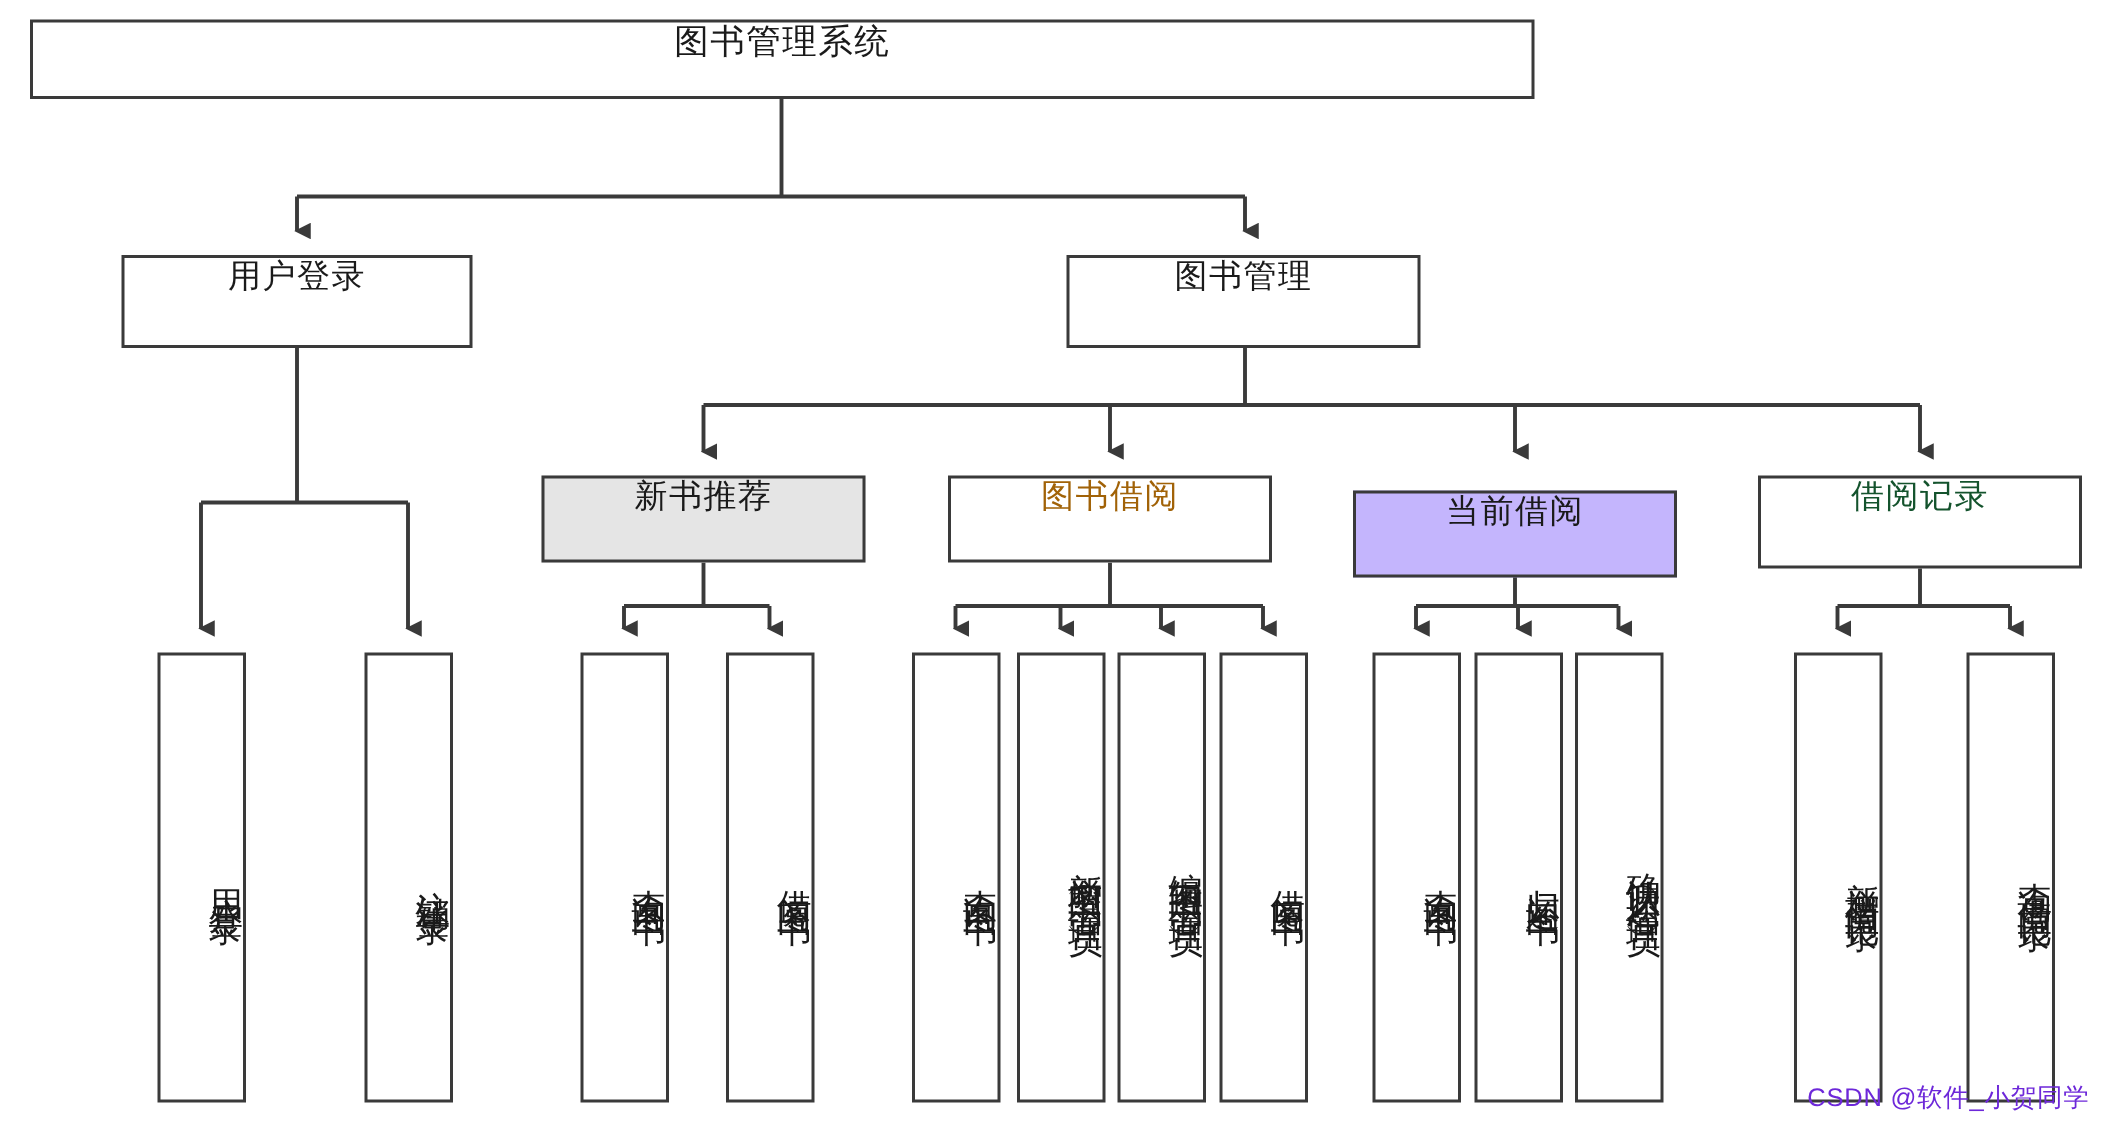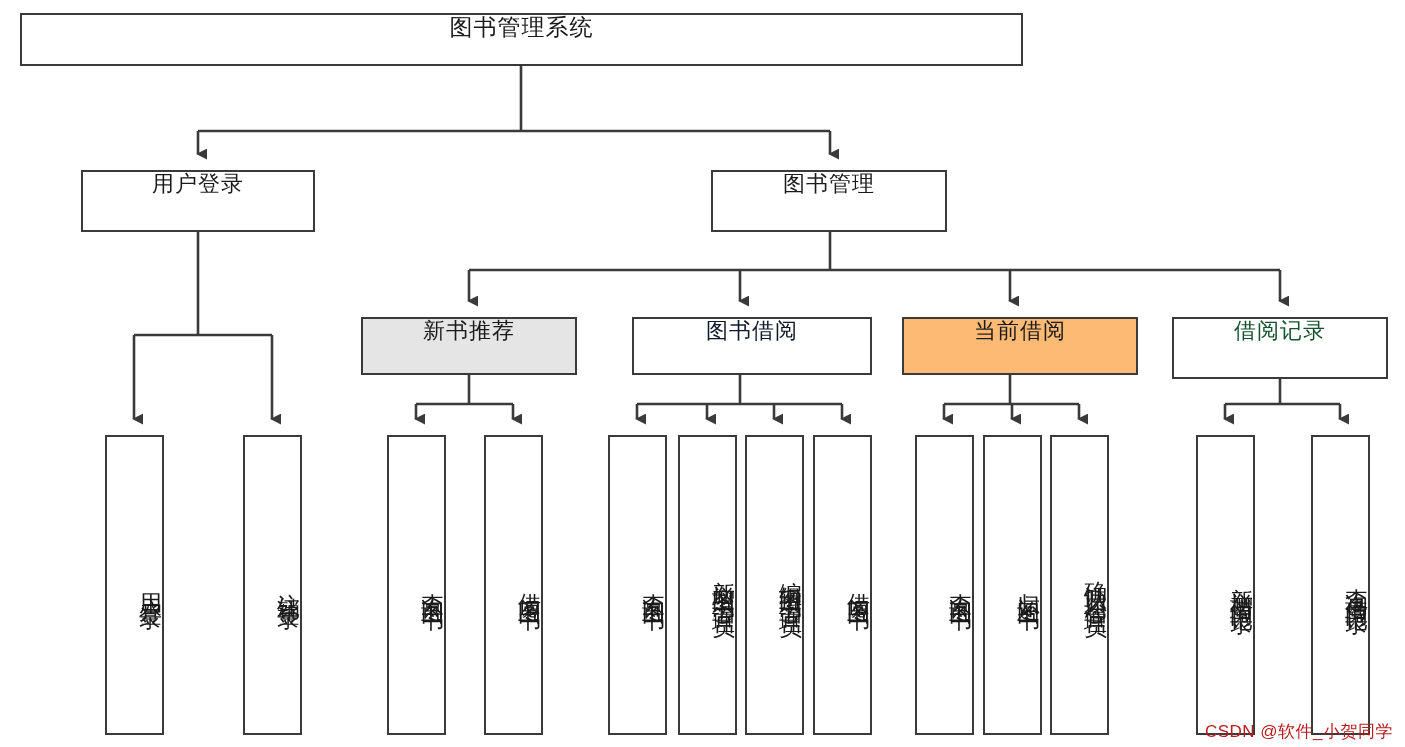--- a/index.html
+++ b/index.html
@@ -133,24 +133,24 @@
   <div class="node horizontal" style="left: 81px; top: 170px; width: 234px; height: 62px; border-color: rgb(58, 58, 58); background: rgb(255, 255, 255); color: rgb(26, 26, 26);">
     <span>用户登录</span>
   </div>
   <div class="node horizontal" style="left: 711px; top: 170px; width: 236px; height: 62px; border-color: rgb(58, 58, 58); background: rgb(255, 255, 255); color: rgb(26, 26, 26);">
     <span>图书管理</span>
   </div>
 
   <div class="node horizontal" style="left: 361px; top: 317px; width: 216px; height: 58px; border-color: rgb(58, 58, 58); background: #e5e5e5; color: rgb(26, 26, 26);">
     <span>新书推荐</span>
   </div>
-  <div class="node horizontal" style="left: 632px; top: 317px; width: 240px; height: 58px; border-color: rgb(58, 58, 58); background: rgb(255, 255, 255); color: #0f172a;">
+  <div class="node horizontal" style="left: 632px; top: 317px; width: 216px; height: 58px; border-color: rgb(58, 58, 58); background: rgb(255, 255, 255); color: #a16207;">
     <span>图书借阅</span>
   </div>
-  <div class="node horizontal" style="left: 902px; top: 317px; width: 236px; height: 58px; border-color: rgb(58, 58, 58); background: #fdba74; color: rgb(26, 26, 26);">
+  <div class="node horizontal" style="left: 902px; top: 327px; width: 216px; height: 58px; border-color: rgb(58, 58, 58); background: #c4b5fd; color: rgb(26, 26, 26);">
     <span>当前借阅</span>
   </div>
   <div class="node horizontal" style="left: 1172px; top: 317px; width: 216px; height: 62px; border-color: rgb(58, 58, 58); background: rgb(255, 255, 255); color: #14532d;">
     <span>借阅记录</span>
   </div>
 
   <div class="node vertical" style="left: 105px; top: 435px; width: 59px; height: 300px; border-color: rgb(58, 58, 58); background: rgb(255, 255, 255); color: rgb(26, 26, 26);">
     <span class="vtext">用户登录</span>
   </div>
   <div class="node vertical" style="left: 243px; top: 435px; width: 59px; height: 300px; border-color: rgb(58, 58, 58); background: rgb(255, 255, 255); color: rgb(26, 26, 26);">
@@ -183,15 +183,15 @@
   <div class="node vertical" style="left: 1050px; top: 435px; width: 59px; height: 300px; border-color: rgb(58, 58, 58); background: rgb(255, 255, 255); color: rgb(26, 26, 26);">
     <span class="vtext">确认归还（管理员）</span>
   </div>
   <div class="node vertical" style="left: 1196px; top: 435px; width: 59px; height: 300px; border-color: rgb(58, 58, 58); background: rgb(255, 255, 255); color: rgb(26, 26, 26);">
     <span class="vtext">新增借阅记录</span>
   </div>
   <div class="node vertical" style="left: 1311px; top: 435px; width: 59px; height: 300px; border-color: rgb(58, 58, 58); background: rgb(255, 255, 255); color: rgb(26, 26, 26);">
     <span class="vtext">查询借阅记录</span>
   </div>
 
-  <div class="watermark" style="color: #b91c1c;">CSDN @软件_小贺同学</div>
+  <div class="watermark" style="color: #6d28d9;">CSDN @软件_小贺同学</div>
 
 </div>
 
 </body></html>

